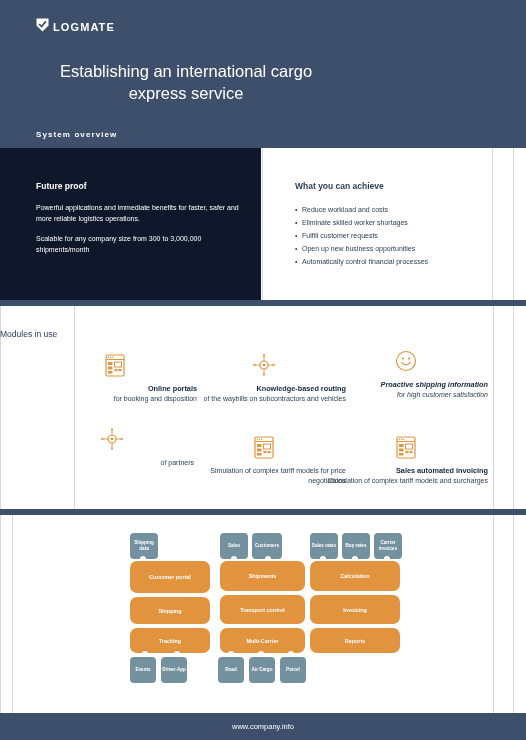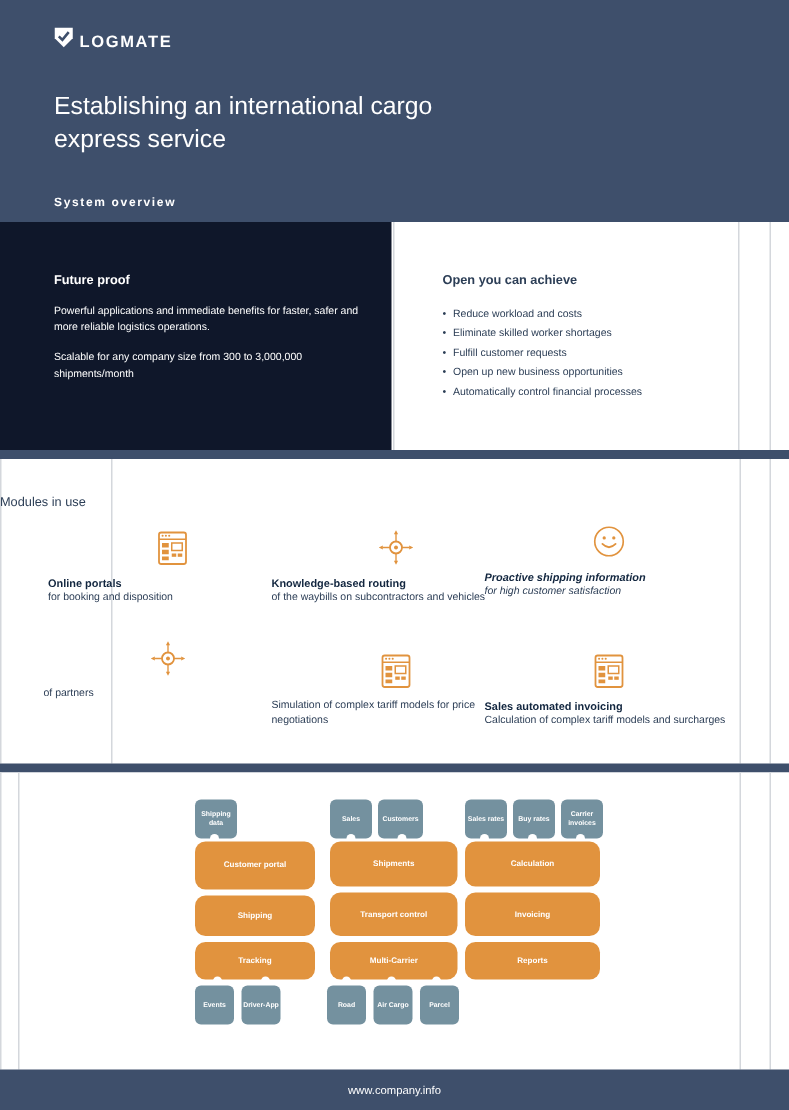--- a/index.html
+++ b/index.html
@@ -42,20 +42,21 @@
     letter-spacing: 1.1px;
   }
   .title {
     position: absolute;
     left: 36px; top: 60px;
     width: 300px;
     color: #ffffff;
     font-size: 16.5px;
     font-weight: normal;
     line-height: 1.35;
+    text-align: center;
   }
   .subtitle {
     position: absolute;
     left: 36px; top: 130px;
     color: #ffffff;
     font-size: 8px;
     font-weight: bold;
     letter-spacing: 1.1px;
   }
 
@@ -193,21 +194,21 @@
     left: 0; top: 23px;
     width: 526px;
     text-align: left;
     color: #2c3e56;
     font-size: 8.5px;
   }
 
   .mod {
     position: absolute;
     width: 165px;
-    text-align: left;
+    text-align: right;
   }
   .mod-icon {
     height: 26px;
     margin: 0 auto 6px;
     display: flex;
     align-items: center;
     justify-content: center;
   }
   .mod-name {
     color: #12263f;
@@ -354,21 +355,21 @@
 
   <div class="band1">
 
     <div class="panel-grey">
       <div class="grey-h">Future proof</div>
       <div class="grey-p1">Powerful applications and immediate benefits for faster, safer and more reliable logistics operations.</div>
       <div class="grey-p2">Scalable for any company size from 300 to 3,000,000 shipments/month</div>
     </div>
 
     <div class="panel-white">
-      <div class="white-h">Open you can achieve</div>
+      <div class="white-h">What you can achieve</div>
       <ul class="bullets">
         <li>Reduce workload and costs</li>
         <li>Eliminate skilled worker shortages</li>
         <li>Fulfill customer requests</li>
         <li>Open up new business opportunities</li>
         <li>Automatically control financial processes</li>
       </ul>
     </div>
 
     <div class="panel-edge"></div>

